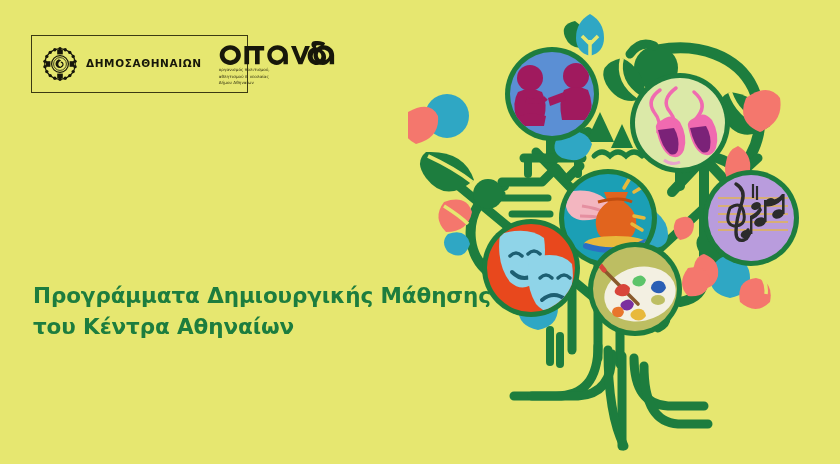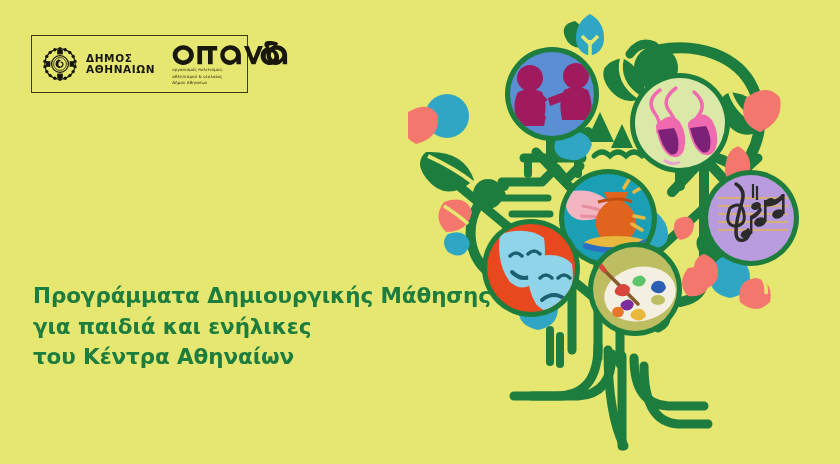--- a/index.html
+++ b/index.html
@@ -11,21 +11,21 @@
   #poster{position:relative;width:840px;height:464px;background:#e6e770;overflow:hidden;}
 
   
   #logo-bar{
     position:absolute;left:31px;top:35px;width:217px;height:58px;
     border:1.5px solid #3b3a12;box-sizing:border-box;
     display:flex;align-items:center;
   }
   #athens-logo{display:flex;align-items:center;gap:6px;padding-left:8px;}
   #athens-seal{width:40px;height:40px;flex:0 0 40px;}
-  #athens-words{display:flex;flex-direction:column;line-height:1.08;}
+  #athens-words{display:flex;flex-direction:row;line-height:1.08;}
   #athens-words span{
     font-weight:bold;font-size:10.5px;letter-spacing:.6px;color:#17170a;
     white-space:nowrap;
   }
   #logo-divider{width:1.5px;height:40px;background:#3b3a12;margin:0 9px 0 8px;}
   #opanda-logo{display:flex;flex-direction:column;justify-content:center;}
   #opanda-word{height:24px;margin-bottom:2px;}
   #opanda-sub{display:flex;flex-direction:column;}
   #opanda-sub span{
     font-size:4.1px;line-height:1.55;color:#2e2e10;white-space:nowrap;
@@ -119,21 +119,20 @@
       <div id="opanda-sub">
         <span>οργανισμός πολιτισμού,</span>
         <span>αθλητισμού &amp; νεολαίας</span>
         <span>Δήμου Αθηναίων</span>
       </div>
     </div>
   </div>
 
   <div id="headline">
     <div>Προγράμματα Δημιουργικής Μάθησης</div>
-    <div>για παιδιά και ενήλικες</div>
     <div>του Κέντρα Αθηναίων</div>
   </div>
 
   <div id="artwork">
   <svg viewBox="0 0 432 458" xmlns="http://www.w3.org/2000/svg">
 
     <defs>
       <clipPath id="c-kids">
             <circle cx="144" cy="88" r="42"></circle>
           </clipPath>

